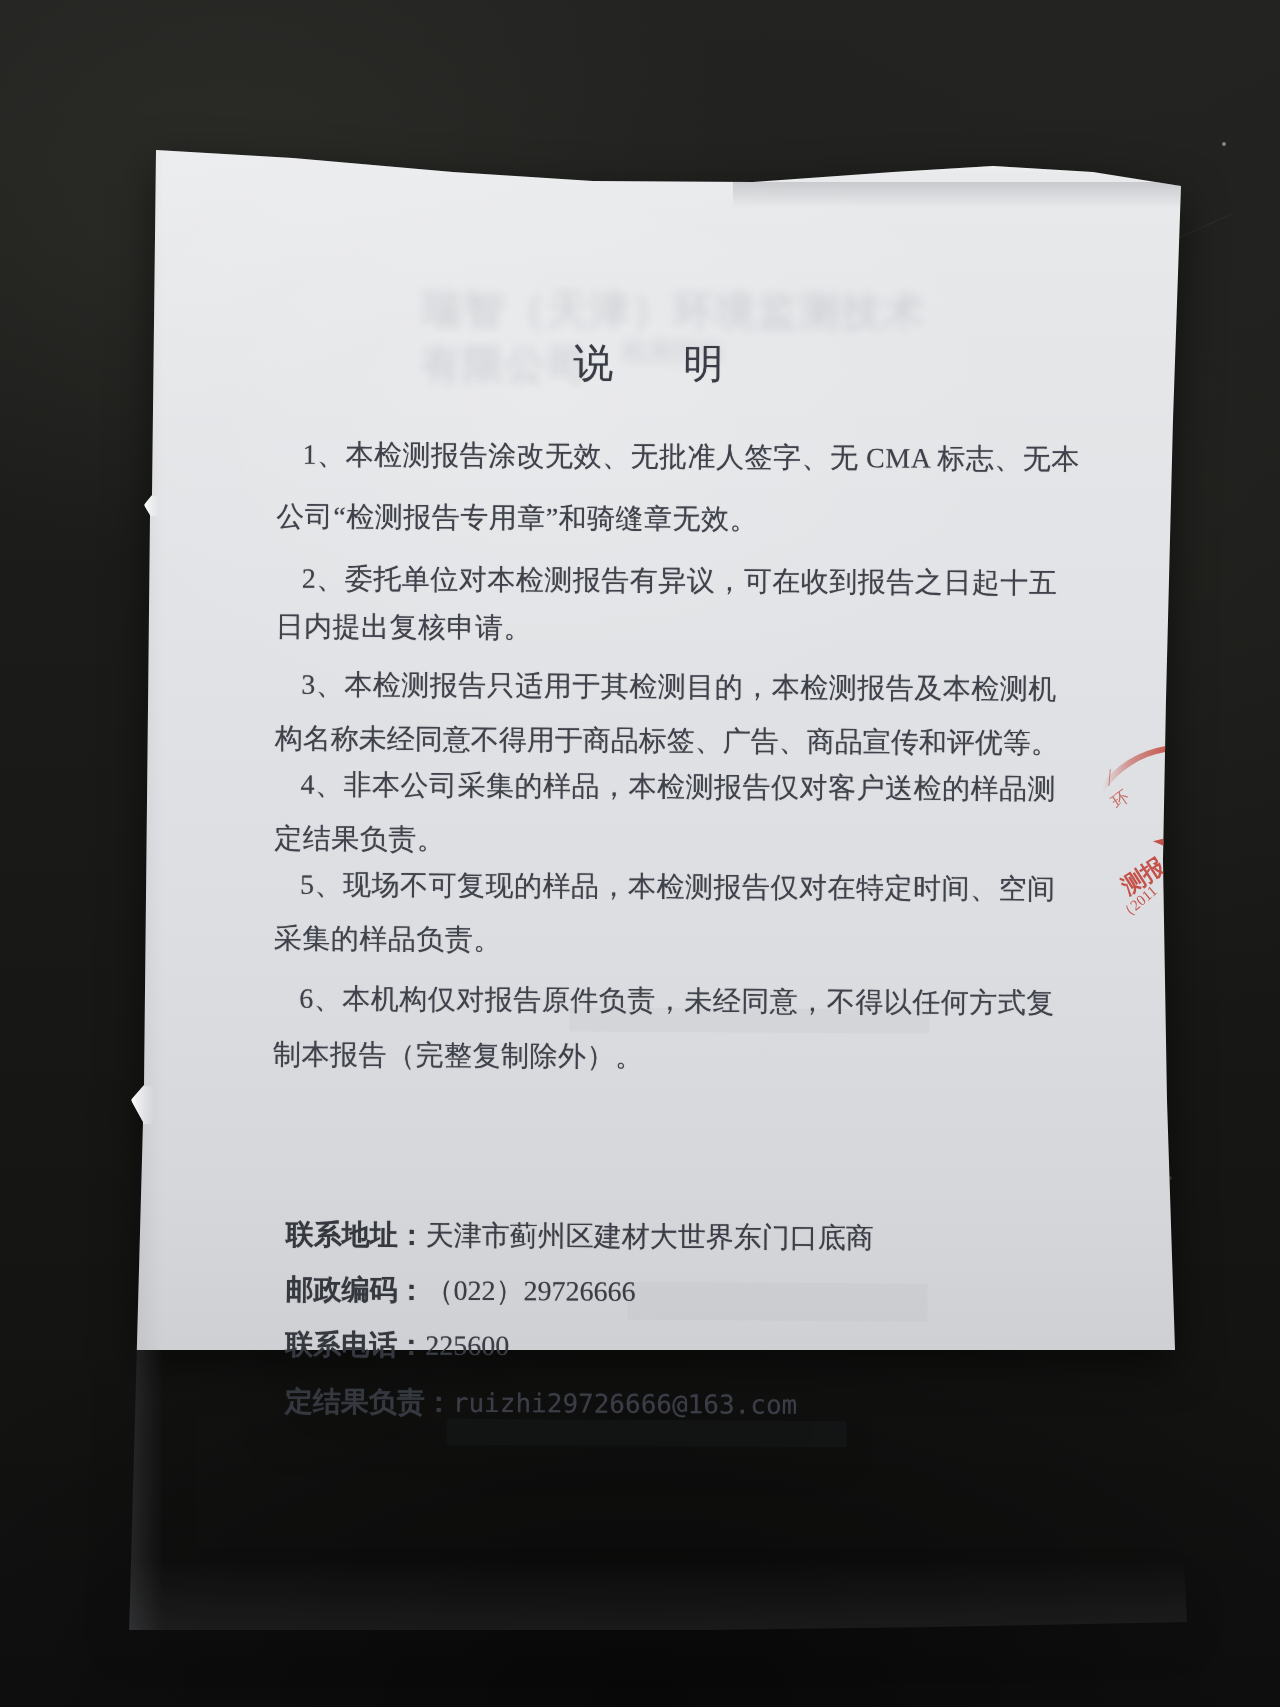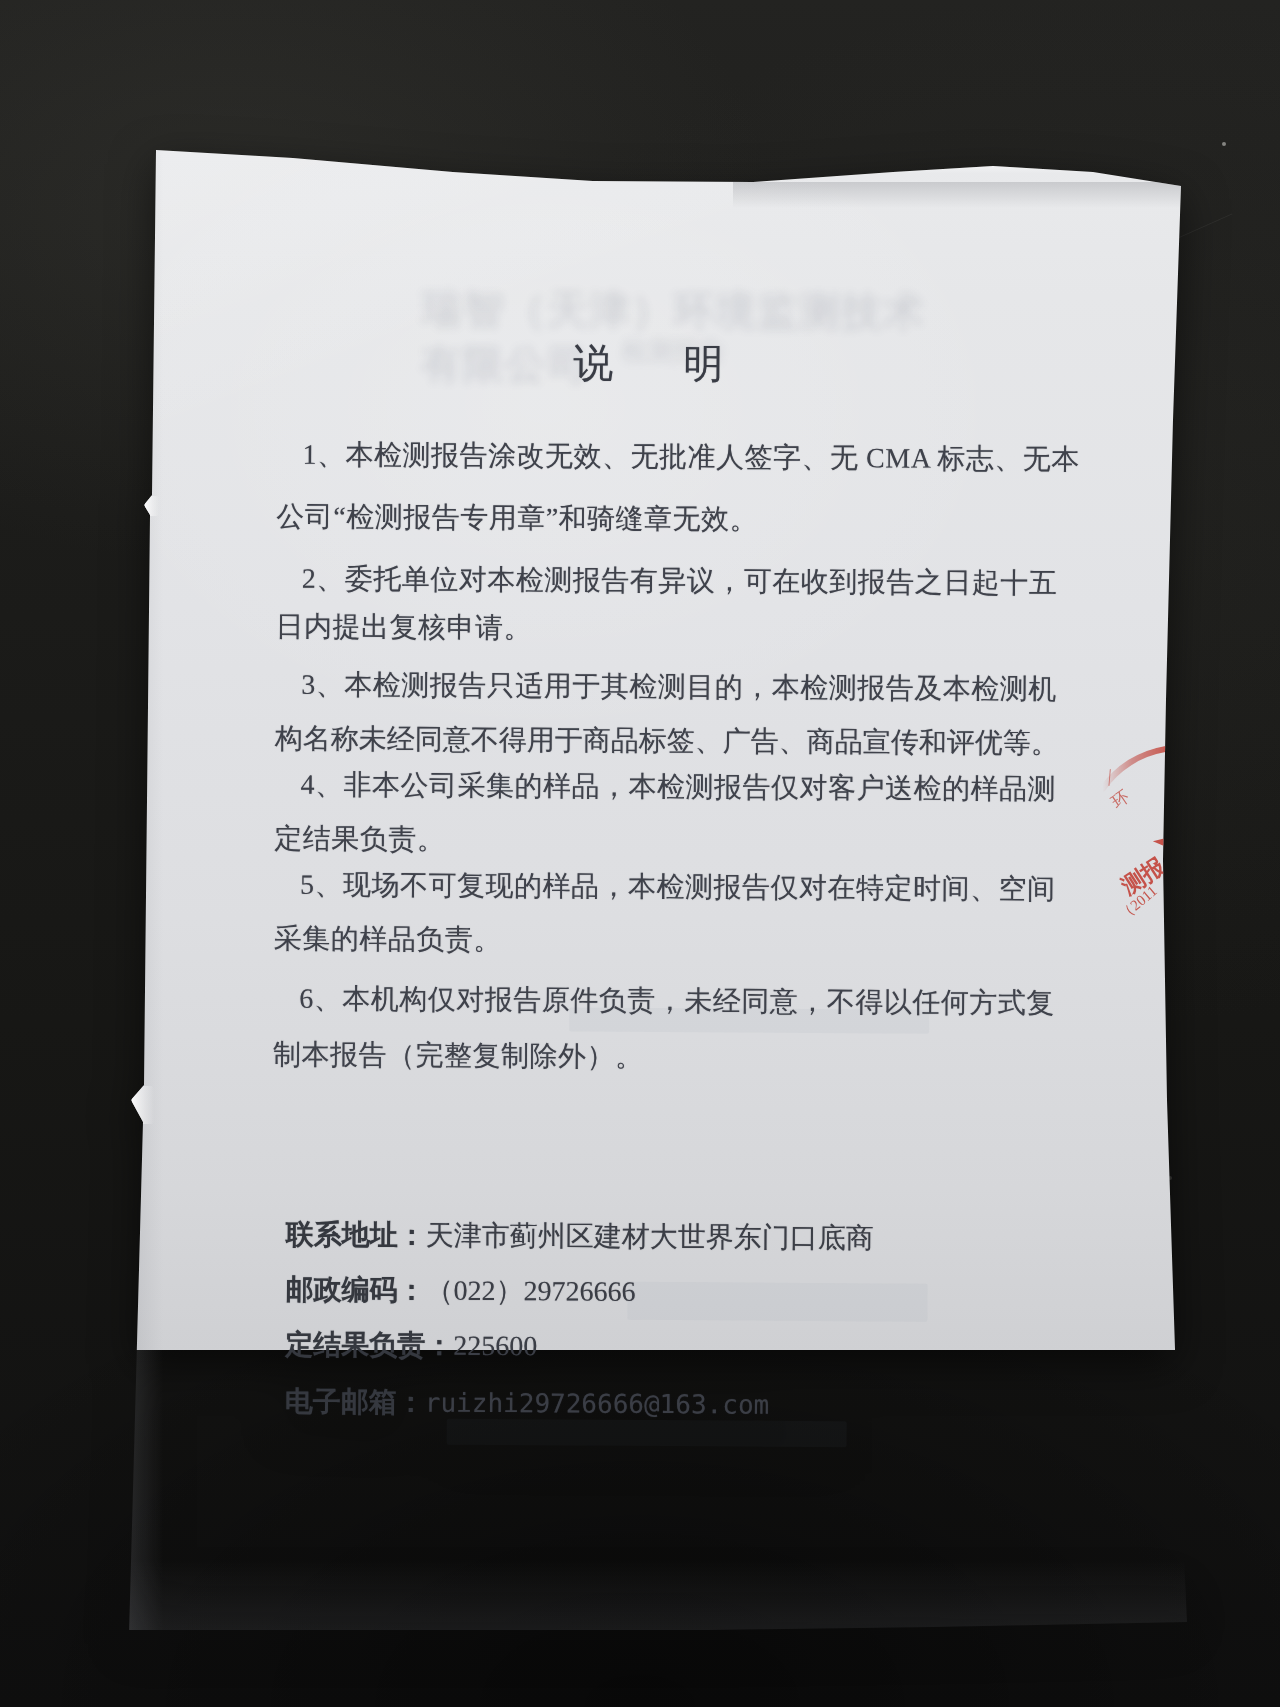--- a/index.html
+++ b/index.html
@@ -121,24 +121,24 @@
         <div class="nl" style="left:270px;top:982px;">6、本机构仅对报告原件负责，未经同意，不得以任何方式复</div>
         <div class="nl" style="left:244px;top:1038px;">制本报告（完整复制除外）。</div>
 
         <div class="cl" style="left:258px;top:1218px;">
           <span class="lab">联系地址：</span><span class="val">天津市蓟州区建材大世界东门口底商</span>
         </div>
         <div class="cl" style="left:258px;top:1273px;">
           <span class="lab">邮政编码：</span><span class="val">（022）29726666</span>
         </div>
         <div class="cl" style="left:258px;top:1328px;">
-          <span class="lab">定结果负责：</span><span class="val">225600</span>
+          <span class="lab">联系电话：</span><span class="val">225600</span>
         </div>
         <div class="cl" style="left:258px;top:1385px;">
-          <span class="lab">电子邮箱：</span><span class="val-mono">ruizhi29726666@163.com</span>
+          <span class="lab">定结果负责：</span><span class="val-mono">ruizhi29726666@163.com</span>
         </div>
 
         <svg class="stamp-svg" width="180" height="230" viewBox="0 0 180 230">
           <defs>
             <linearGradient id="fadeArc" x1="0" y1="0" x2="1" y2="0">
               <stop offset="0" stop-color="#bf4038" stop-opacity="0"></stop>
               <stop offset="0.45" stop-color="#bf4038" stop-opacity="0.55"></stop>
               <stop offset="1" stop-color="#c44a40" stop-opacity="0.95"></stop>
             </linearGradient>
           </defs>

